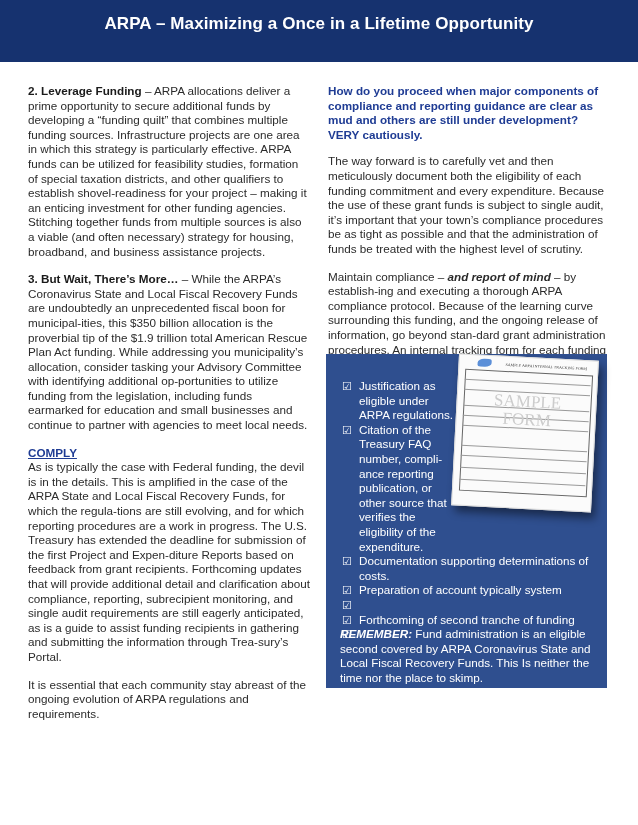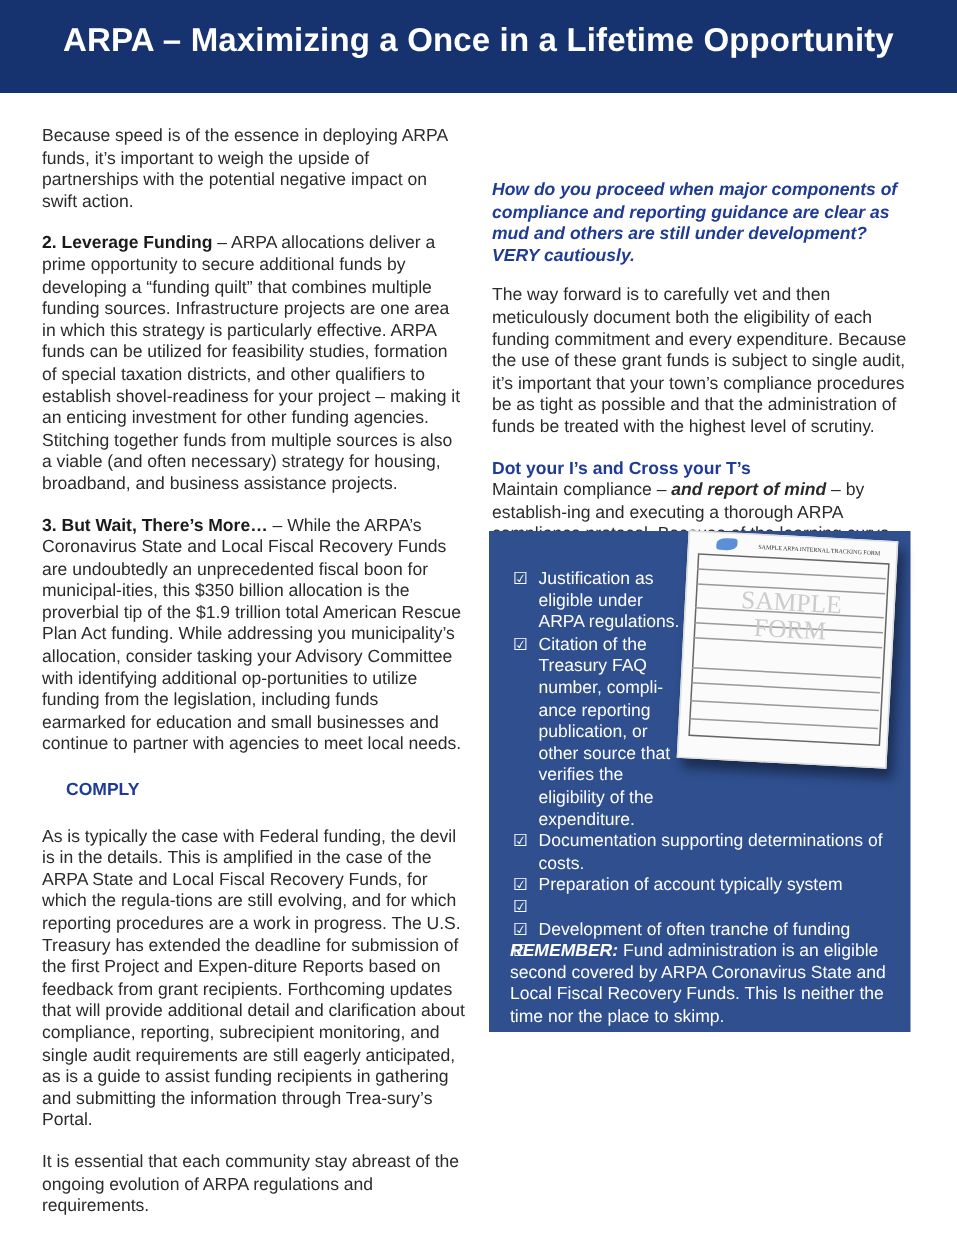--- a/index.html
+++ b/index.html
@@ -1,28 +1,28 @@
 <!DOCTYPE html>
 <html><head>
 <meta charset="utf-8">
 <style>
   html, body { margin:0; padding:0; background:#fff; }
   body { width:638px; height:825px; position:relative; overflow:hidden;
          font-family:"Liberation Sans", sans-serif; color:#2b2b2b; }
   .header { position:absolute; left:0; top:0; width:638px; height:62px; background:#16326f; }
   .header h1 { margin:0; position:absolute; left:0; right:0; top:14px; text-align:center;
-               color:#fff; font-size:22px; font-weight:bold; letter-spacing:0.1px; }
+               color:#fff; font-size:17px; font-weight:bold; letter-spacing:0.1px; }
   .col { position:absolute; font-size:11.7px; line-height:14.6px; }
   .left { left:28px; top:84px; width:282px; }
   .right { left:328px; top:84px; width:282px; }
   p { margin:0 0 13px 0; }
   .indent { padding-left:23px; }
   b.k { color:#1a1a1a; }
-  .comply { color:#1f3c94; font-weight:bold; margin:16px; }
-  .q { color:#1f3c94; font-weight:bold; font-style:italic; margin-bottom:12px;margin-top:36px; }
+  .comply { color:#1f3c94; font-weight:bold; text-decoration:underline; margin:0; }
+  .q { color:#1f3c94; font-weight:bold; margin-bottom:12px; }
   .h2 { color:#1f3c94; font-weight:bold; margin:0; }
   .box { position:absolute; left:326px; top:354px; width:281px; height:334px; background:#2f4f8f; color:#fff;
          font-size:11.7px; line-height:14.6px; }
   .cl { list-style:none; margin:0; padding:0; position:absolute; left:16px; top:25px; width:258px; }
   .cl li { display:flex; }
   .cl .chk { width:17px; flex:none; font-size:11px; }
   .cl .narrow { width:100px; }
   .rem { position:absolute; left:14px; top:273px; width:262px; }
   .rem b { font-style:italic; }
   .form { position:absolute; left:455px; top:357px; width:138px; height:150px; background:#fbfbfb;
@@ -35,32 +35,30 @@
               font-size:17px; line-height:18px; text-align:center; width:80px; }
 </style>
 </head>
 <body>
 
 <div class="header">
   <h1>ARPA – Maximizing a Once in a Lifetime Opportunity</h1>
 </div>
 
 <div class="col left">
-  <p>Because speed is of the essence in deploying ARPA funds, it’s important to weigh the upside of partnerships with the potential negative impact on swift action.</p>
   <p><b class="k">2. Leverage Funding</b><span> – ARPA allocations deliver a prime opportunity to secure additional funds by developing a “funding quilt” that combines multiple funding sources. Infrastructure projects are one area in which this strategy is particularly effective. ARPA funds can be utilized for feasibility studies, formation of special taxation districts, and other qualifiers to establish shovel-readiness for your project – making it an enticing investment for other funding agencies. Stitching together funds from multiple sources is also a viable (and often necessary) strategy for housing, broadband, and business assistance projects.</span></p>
   <p><b class="k">3. But Wait, There’s More…</b><span> – While the ARPA’s Coronavirus State and Local Fiscal Recovery Funds are undoubtedly an unprecedented fiscal boon for municipal-ities, this $350 billion allocation is the proverbial tip of the $1.9 trillion total American Rescue Plan Act funding. While addressing you municipality’s allocation, consider tasking your Advisory Committee with identifying additional op-portunities to utilize funding from the legislation, including funds earmarked for education and small businesses and continue to partner with agencies to meet local needs.</span></p>
   <div class="comply">COMPLY</div>
   <p>As is typically the case with Federal funding, the devil is in the details. This is amplified in the case of the ARPA State and Local Fiscal Recovery Funds, for which the regula-tions are still evolving, and for which reporting procedures are a work in progress. The U.S. Treasury has extended the deadline for submission of the first Project and Expen-diture Reports based on feedback from grant recipients. Forthcoming updates that will provide additional detail and clarification about compliance, reporting, subrecipient monitoring, and single audit requirements are still eagerly anticipated, as is a guide to assist funding recipients in gathering and submitting the information through Trea-sury’s Portal.</p>
   <p>It is essential that each community stay abreast of the ongoing evolution of ARPA regulations and requirements.</p>
 </div>
 
 <div class="col right">
   <p class="q">How do you proceed when major components of compliance and reporting guidance are clear as mud and others are still under development? VERY cautiously.</p>
   <p>The way forward is to carefully vet and then meticulously document both the eligibility of each funding commitment and every expenditure. Because the use of these grant funds is subject to single audit, it’s important that your town’s compliance procedures be as tight as possible and that the administration of funds be treated with the highest level of scrutiny.</p>
-  <div class="h2">Dot your I’s and Cross your T’s</div>
   <p><span>Maintain compliance – </span><b><i>and report of mind</i></b><span> – by establish-ing and executing a thorough ARPA compliance protocol. Because of the learning curve surrounding this funding, and the ongoing release of information, go beyond stan-dard grant administration procedures. An internal tracking form for each funding commitment will help you record:</span></p>
 </div>
 
 <div class="box">
   <ul class="cl">
     <li>
         <span class="chk">☑</span>
         <span class="narrow">Justification as eligible under ARPA regulations.</span>
       </li>
     <li>
@@ -73,21 +71,21 @@
       </li>
     <li>
         <span class="chk">☑</span>
         <span>Preparation of account typically system</span>
       </li>
     <li>
         <span class="chk">☑</span>
       </li>
     <li>
         <span class="chk">☑</span>
-        <span>Development of often tranche of funding</span>
+        <span>Forthcoming of second tranche of funding</span>
       </li>
     <li>
         <span class="chk">☑</span>
       </li>
   </ul>
   <div class="rem"><b>REMEMBER:</b><span> Fund administration is an eligible second covered by ARPA Coronavirus State and Local Fiscal Recovery Funds. This Is neither the time nor the place to skimp.</span></div>
 </div>
 
 <div class="form">
   <div class="logo"></div>

